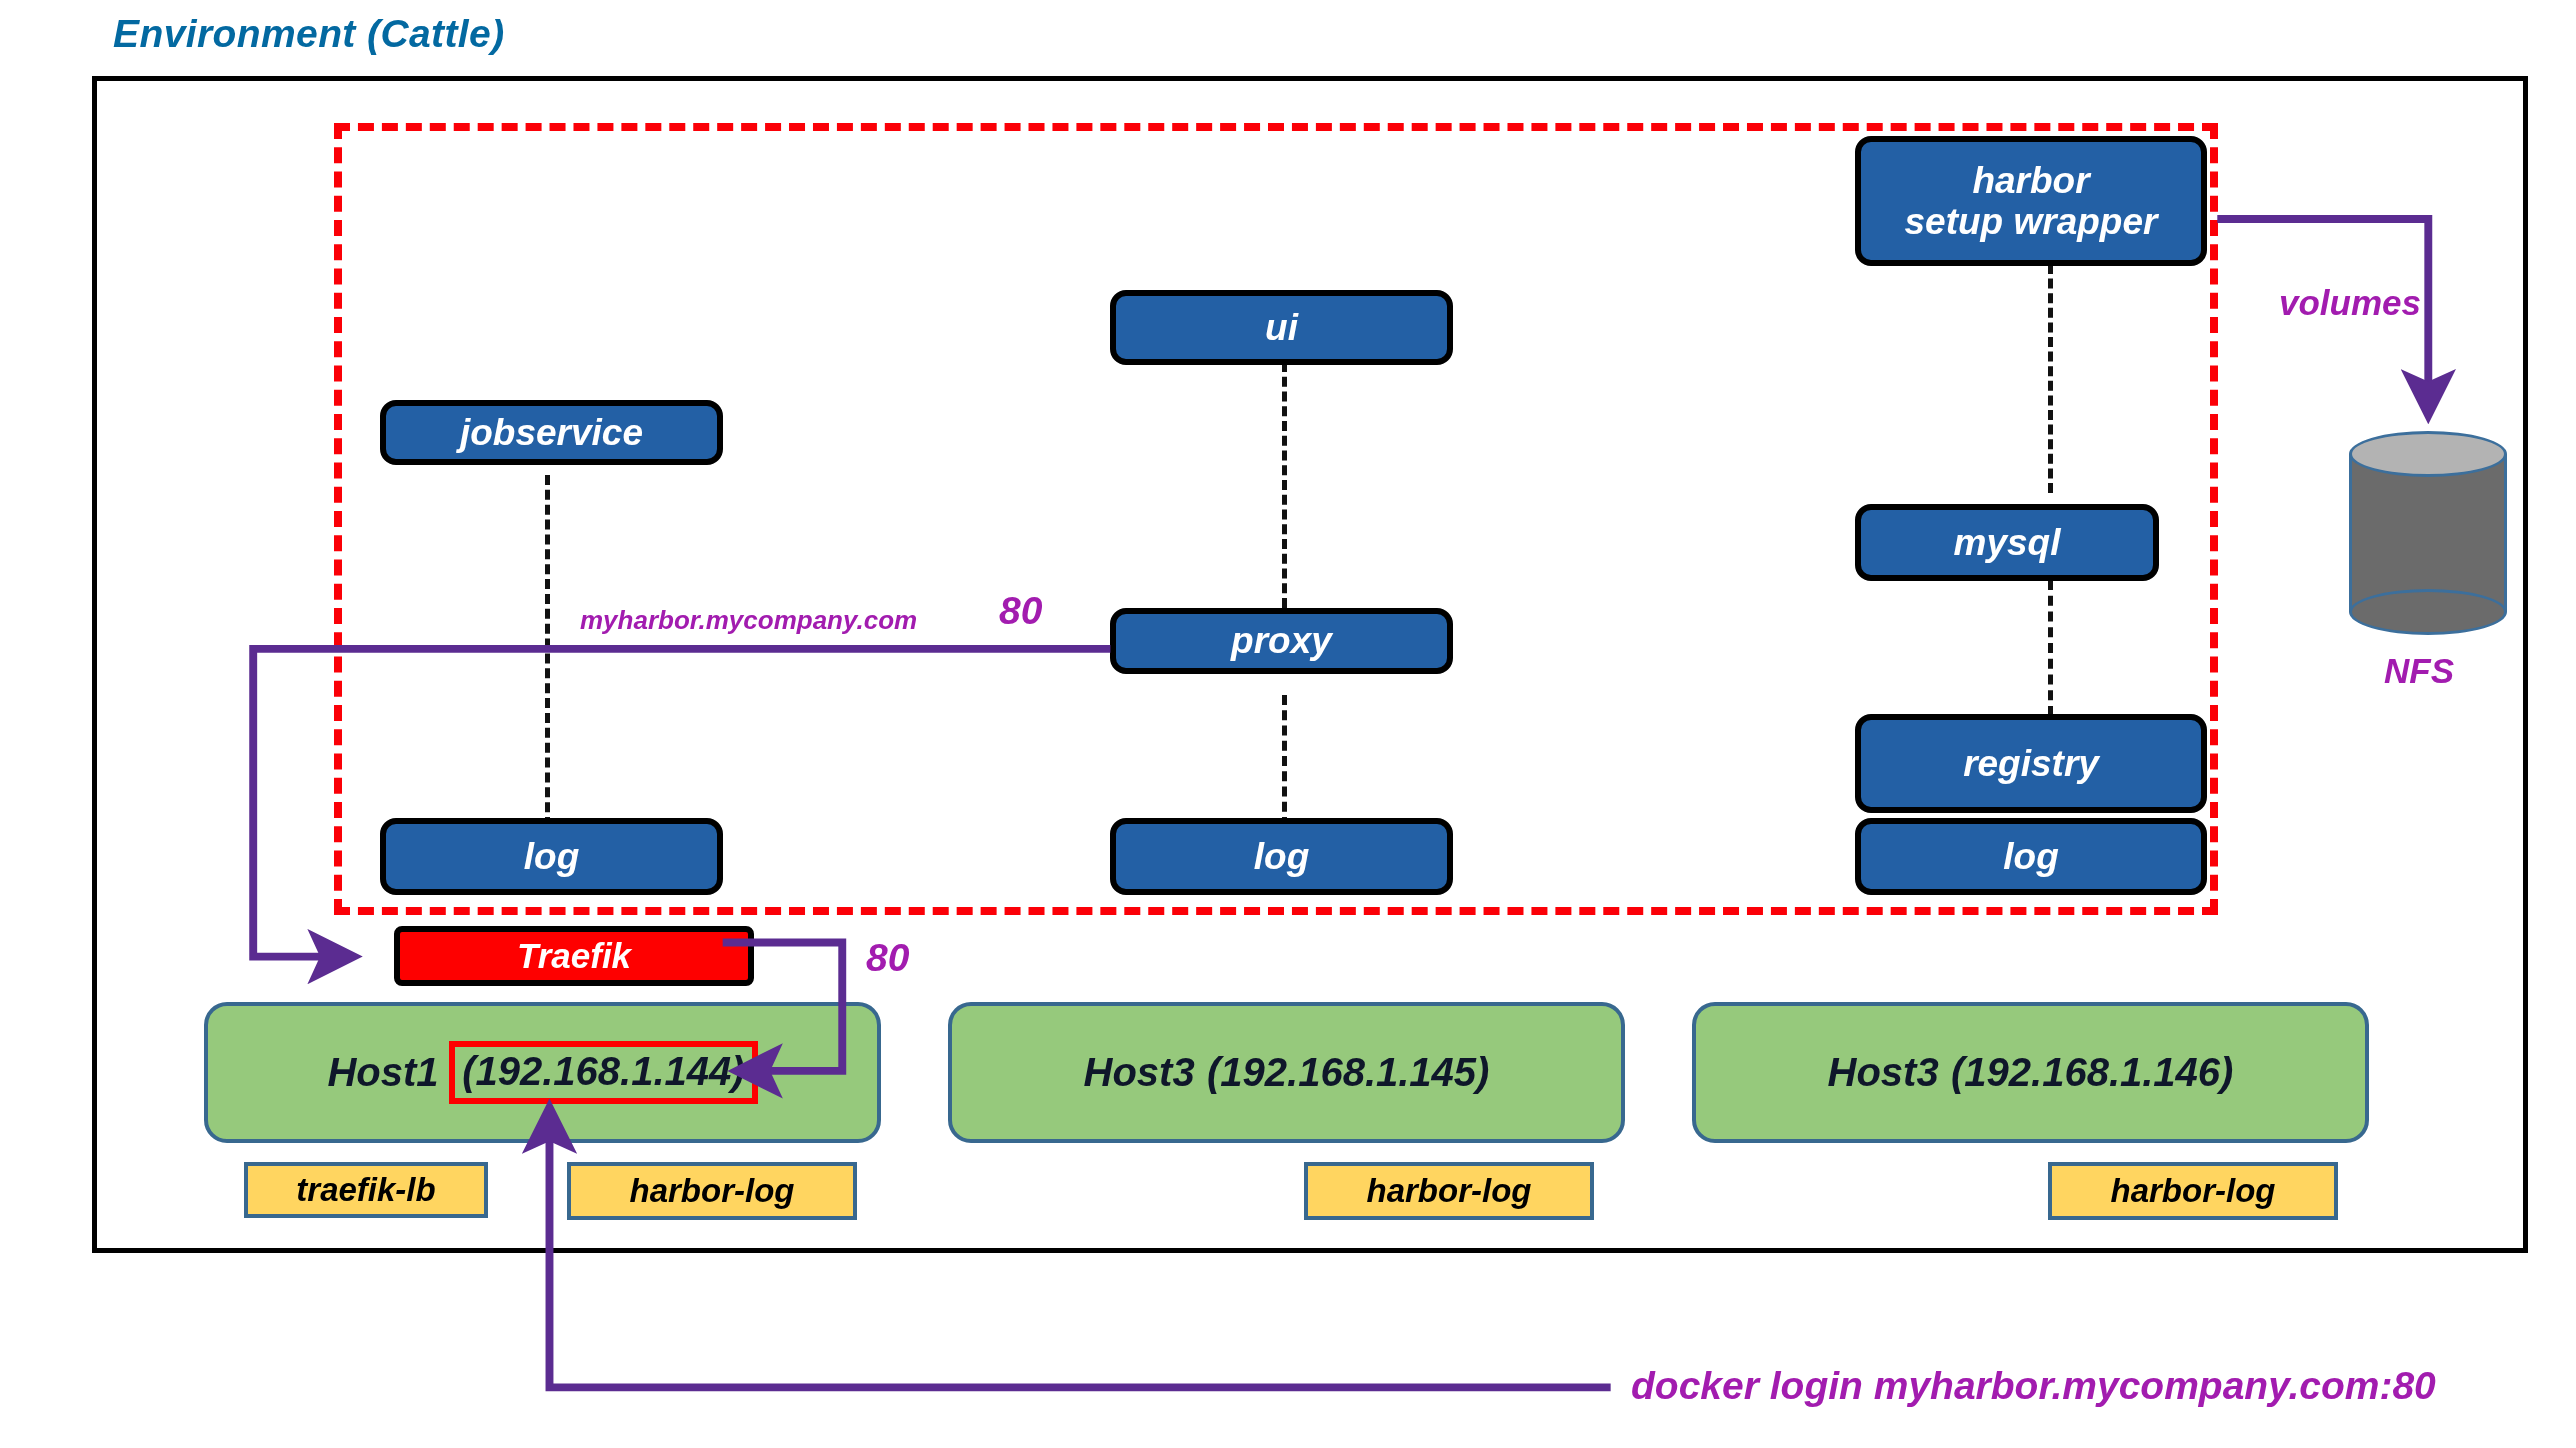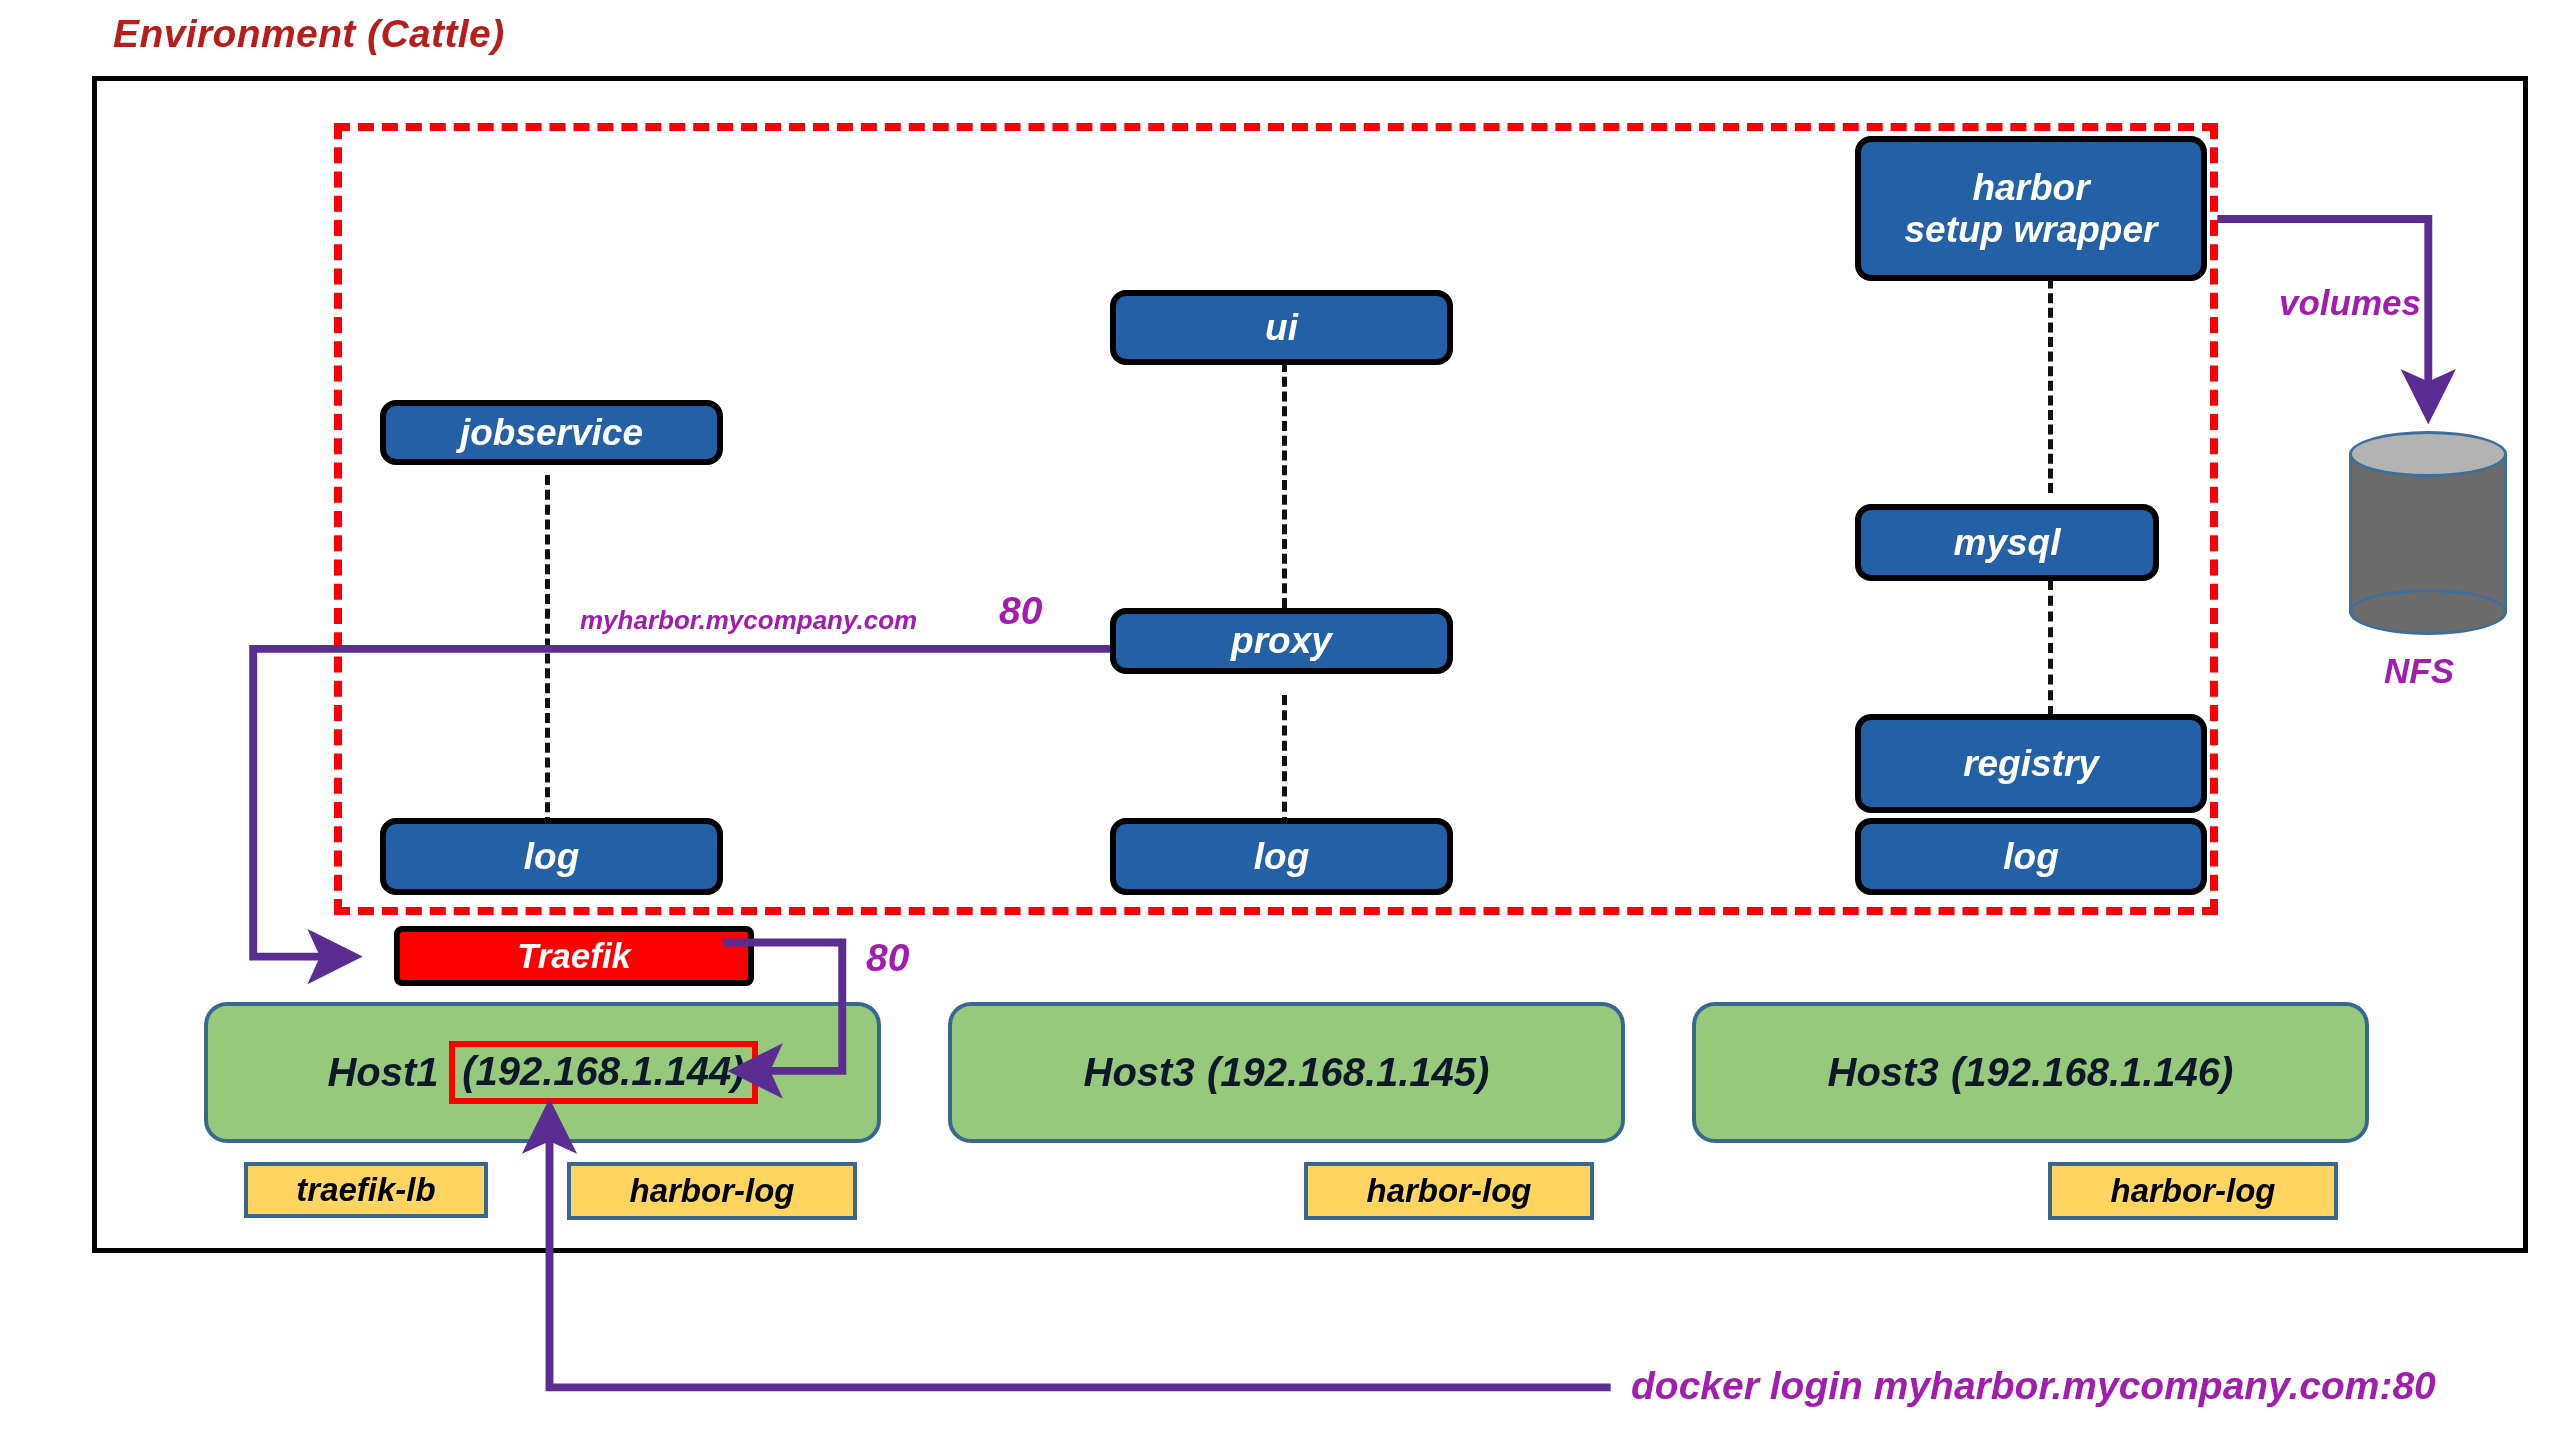--- a/index.html
+++ b/index.html
@@ -5,21 +5,21 @@
   html,body{margin:0;padding:0;background:#ffffff;}
   body{width:2576px;height:1449px;position:relative;overflow:hidden;
        font-family:"Liberation Sans","DejaVu Sans",sans-serif;}
 
   #stage{position:absolute;left:0;top:0;width:2576px;height:1449px;}
 
   
   .env-frame{position:absolute;left:92px;top:76px;width:2436px;height:1177px;
              border:5.3px solid #000000;box-sizing:border-box;background:#ffffff;}
   .env-title{position:absolute;left:113px;top:12.3px;font-size:39px;font-weight:bold;
-             font-style:italic;color:#b91c1c;white-space:nowrap;letter-spacing:0.4px;}
+             font-style:italic;color:#0369a1;white-space:nowrap;letter-spacing:0.4px;}
 
   
   .stack-frame{position:absolute;left:334px;top:123px;width:1884px;height:792px;
                border:8px dashed #fb0007;box-sizing:border-box;}
 
   
   .svc{position:absolute;background:#2360a5;border:6.2px solid #000000;border-radius:16px;
        box-sizing:border-box;display:flex;align-items:center;justify-content:center;
        color:#ffffff;font-weight:bold;font-style:italic;font-size:37px;
        text-align:center;line-height:1.08;}
@@ -100,21 +100,21 @@
   </div>
 
   <div class="svc" style="left:1110px;top:608px;width:343px;height:66px;">
     <span>proxy</span>
   </div>
 
   <div class="svc" style="left:1110px;top:818px;width:343px;height:77px;">
     <span>log</span>
   </div>
 
-  <div class="svc tall" style="left:1855px;top:136px;width:352px;height:145px;flex-direction:column;">
+  <div class="svc tall" style="left:1855px;top:136px;width:352px;height:130px;flex-direction:column;">
     <span>harbor</span>
     <span>setup wrapper</span>
   </div>
 
   <div class="svc" style="left:1855px;top:491px;width:304px;height:77px;margin-top:13px;">
     <span>mysql</span>
   </div>
 
   <div class="svc" style="left:1855px;top:714px;width:352px;height:99px;">
     <span>registry</span>

